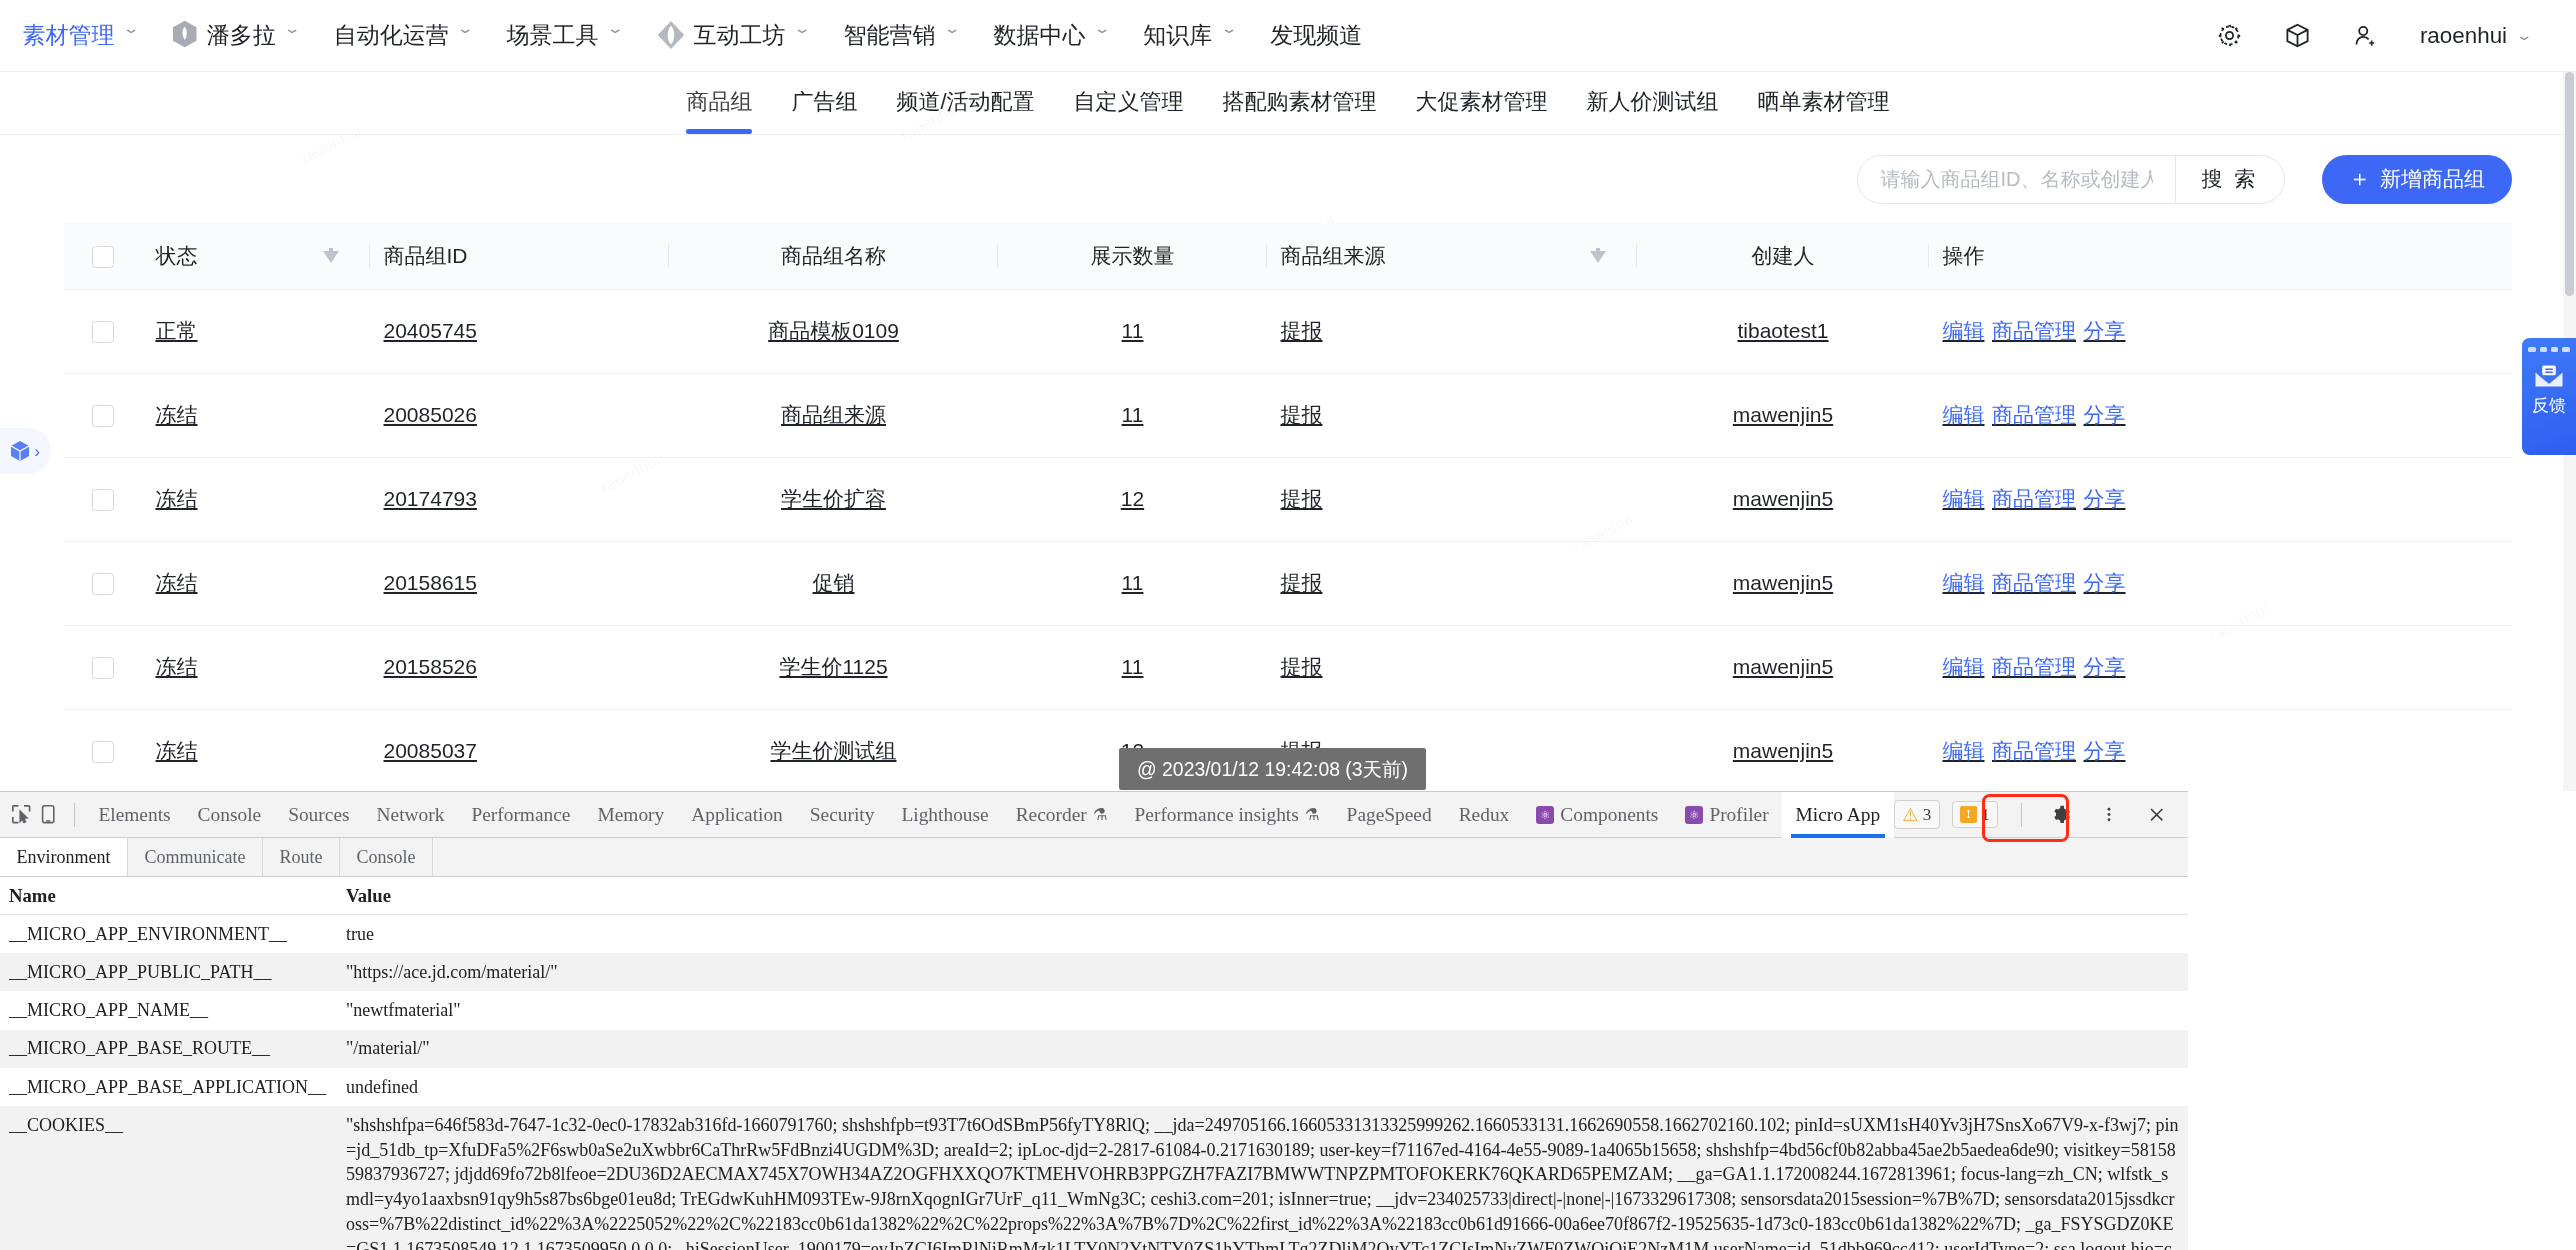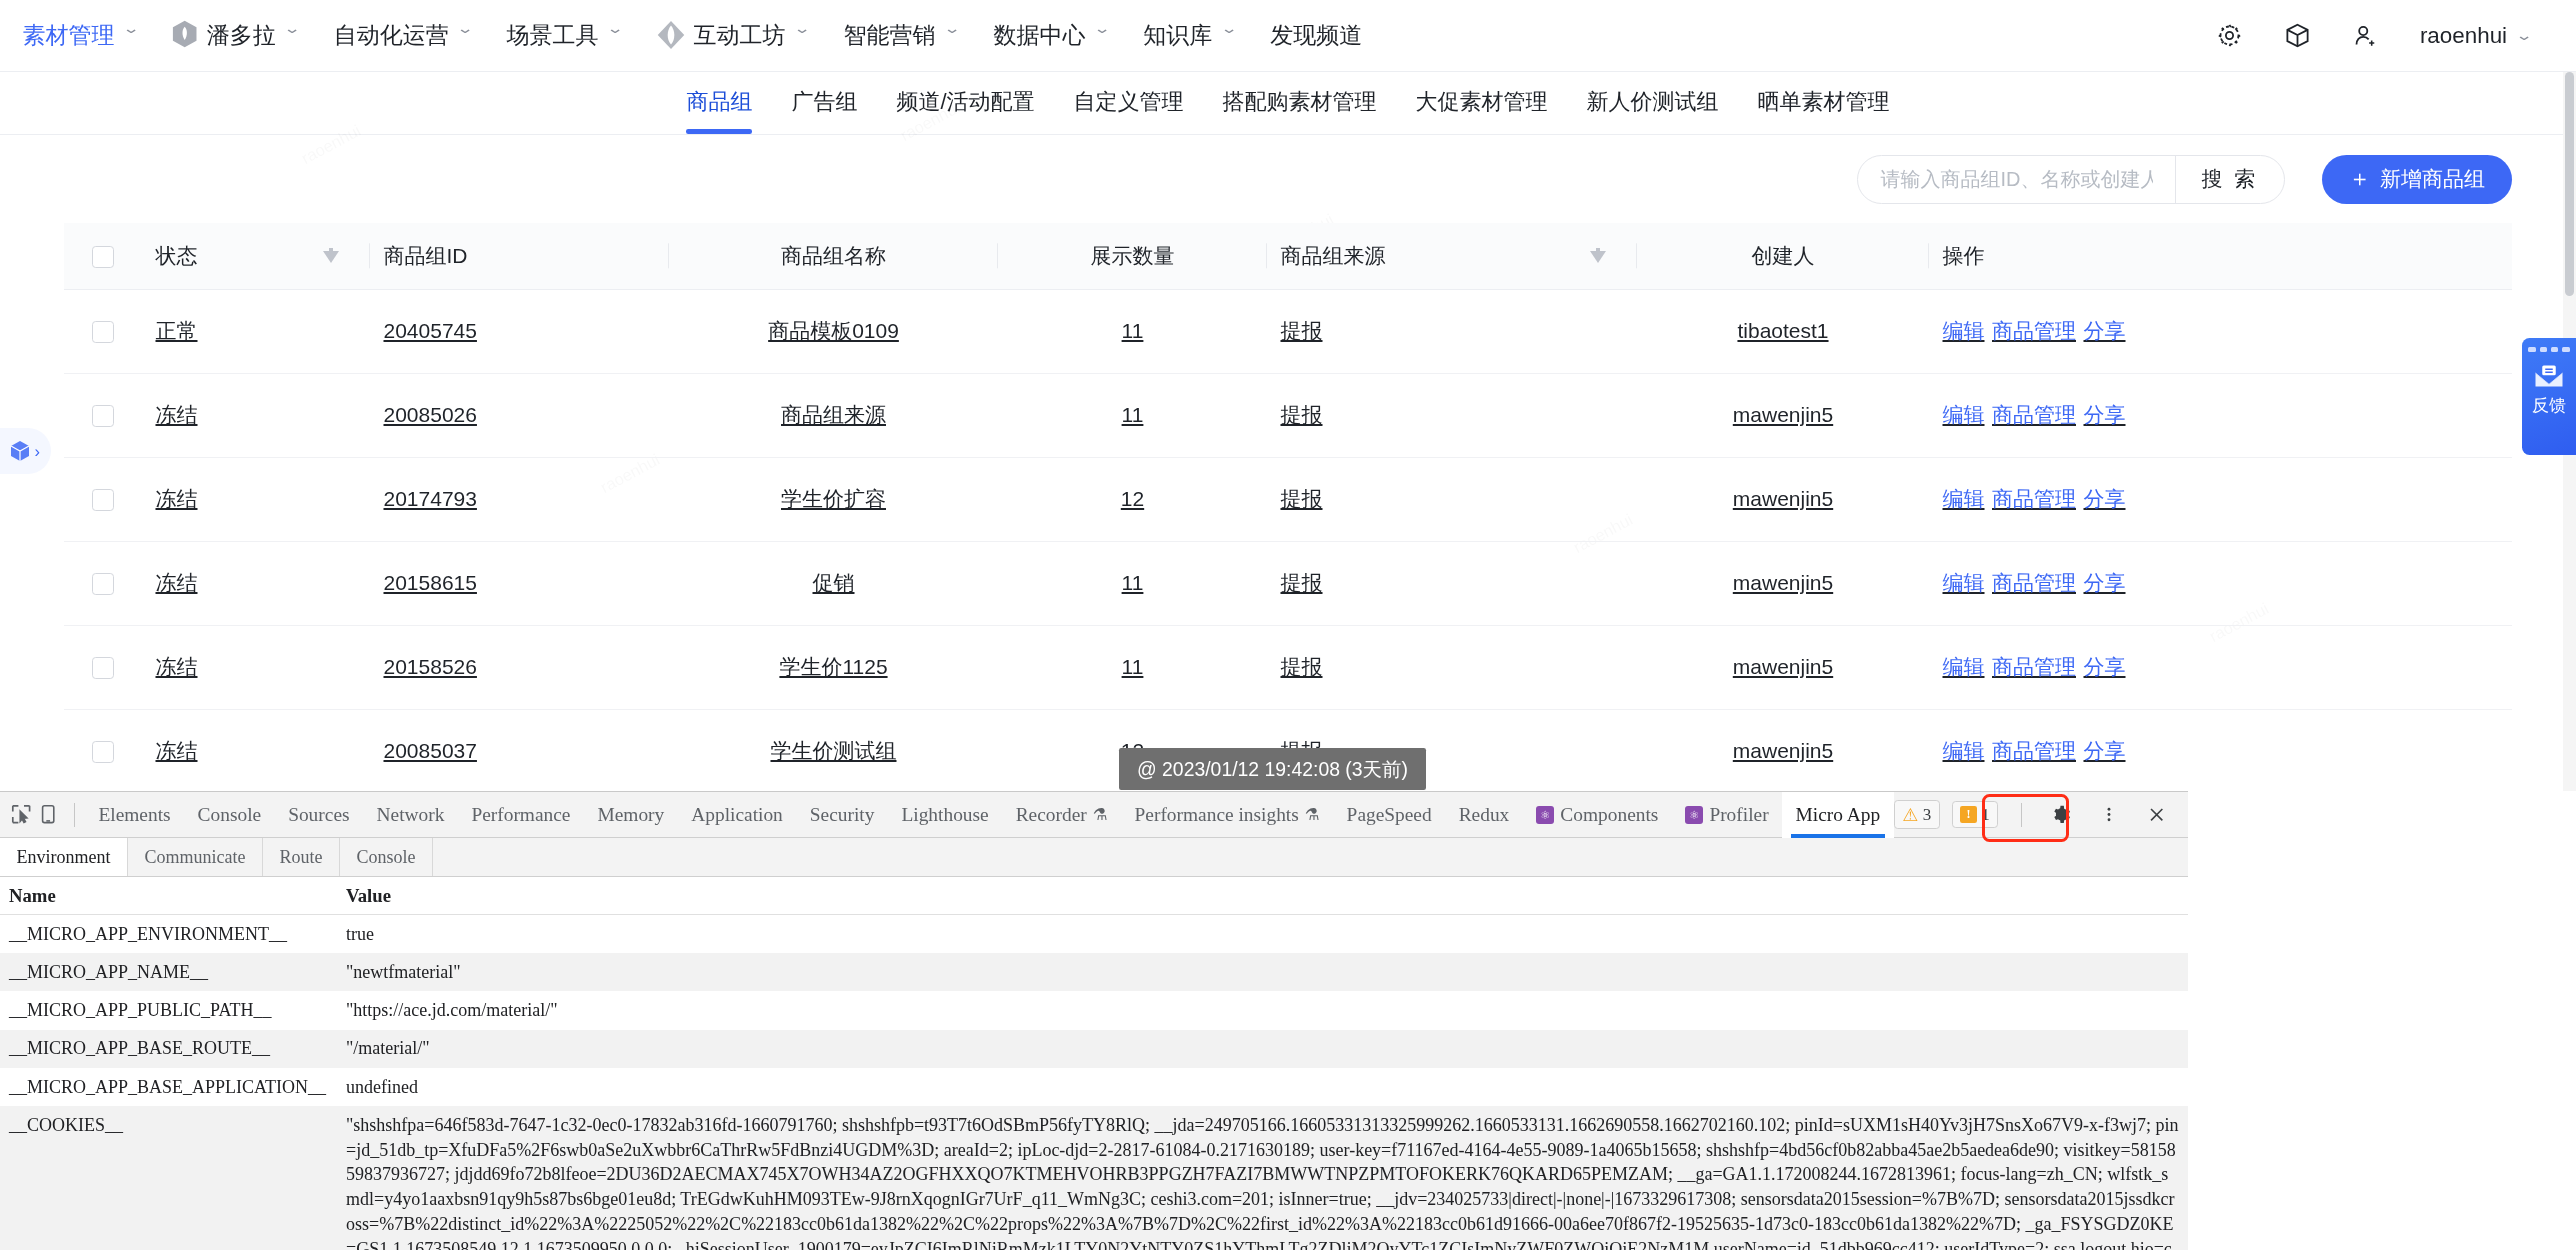--- a/index.html
+++ b/index.html
@@ -61,21 +61,21 @@
     display: flex; align-items: center; justify-content: center;
     gap: 39px;
     border-bottom: 0.7px solid #eceef2;
     background: #fff;
   }
   .subtab {
     font-size: 22px; color: #1f2329; cursor: pointer;
     position: relative; padding-bottom: 16.5px; padding-top: 15px;
     white-space: nowrap;
   }
-  .subtab.active { color: #1d4ed8; }
+  .subtab.active { color: #404040; }
   .subtab.active::after {
     content: ""; position: absolute; left: 0; right: 0; bottom: 0;
     height: 4.5px; background: #3d68f5; border-radius: 2.2px;
   }
 
   
   #content {
     padding: 0 64px;
     position: relative;
   }
@@ -756,28 +756,28 @@
           <th class="env-name-col">Name</th>
           <th>Value</th>
         </tr>
       </thead>
       <tbody id="env-body">
           <tr>
             <td class="env-name-col">__MICRO_APP_ENVIRONMENT__</td>
             <td class="env-val-wrap">true</td>
           </tr>
           <tr>
+            <td class="env-name-col">__MICRO_APP_PUBLIC_PATH__</td>
+            <td class="env-val-wrap">"https://ace.jd.com/material/"</td>
+          </tr>
+          <tr>
             <td class="env-name-col">__MICRO_APP_NAME__</td>
             <td class="env-val-wrap">"newtfmaterial"</td>
           </tr>
           <tr>
-            <td class="env-name-col">__MICRO_APP_PUBLIC_PATH__</td>
-            <td class="env-val-wrap">"https://ace.jd.com/material/"</td>
-          </tr>
-          <tr>
             <td class="env-name-col">__MICRO_APP_BASE_ROUTE__</td>
             <td class="env-val-wrap">"/material/"</td>
           </tr>
           <tr>
             <td class="env-name-col">__MICRO_APP_BASE_APPLICATION__</td>
             <td class="env-val-wrap">undefined</td>
           </tr>
           <tr>
             <td class="env-name-col">__COOKIES__</td>
             <td class="env-val-wrap">"shshshfpa=646f583d-7647-1c32-0ec0-17832ab316fd-1660791760; shshshfpb=t93T7t6OdSBmP56fyTY8RlQ; __jda=249705166.16605331313325999262.1660533131.1662690558.1662702160.102; pinId=sUXM1sH40Yv3jH7SnsXo67V9-x-f3wj7; pin=jd_51db_tp=XfuDFa5%2F6swb0aSe2uXwbbr6CaThrRw5FdBnzi4UGDM%3D; areaId=2; ipLoc-djd=2-2817-61084-0.2171630189; user-key=f71167ed-4164-4e55-9089-1a4065b15658; shshshfp=4bd56cf0b82abba45ae2b5aedea6de90; visitkey=5815859837936727; jdjdd69fo72b8lfeoe=2DU36D2AECMAX745X7OWH34AZ2OGFHXXQO7KTMEHVOHRB3PPGZH7FAZI7BMWWTNPZPMTOFOKERK76QKARD65PEMZAM; __ga=GA1.1.172008244.1672813961; focus-lang=zh_CN; wlfstk_smdl=y4yo1aaxbsn91qy9h5s87bs6bge01eu8d; TrEGdwKuhHM093TEw-9J8rnXqognIGr7UrF_q11_WmNg3C; ceshi3.com=201; isInner=true; __jdv=234025733|direct|-|none|-|1673329617308; sensorsdata2015session=%7B%7D; sensorsdata2015jssdkcross=%7B%22distinct_id%22%3A%2225052%22%2C%22183cc0b61da1382%22%2C%22props%22%3A%7B%7D%2C%22first_id%22%3A%22183cc0b61d91666-00a6ee70f867f2-19525635-1d73c0-183cc0b61da1382%22%7D; _ga_FSYSGDZ0KE=GS1.1.1673508549.12.1.1673509950.0.0.0; _hjSessionUser_1900179=eyJpZCI6ImRlNjRmMzk1LTY0N2YtNTY0ZS1hYThmLTg2ZDljM2QyYTc1ZCIsImNyZWF0ZWQiOjE2NzM1M userName=jd_51dbb969cc412; userIdType=2; ssa.logout.hio=cb4221f6-5e34-4854-b36c-14c2698c1c0e; X-JACP-</td>

